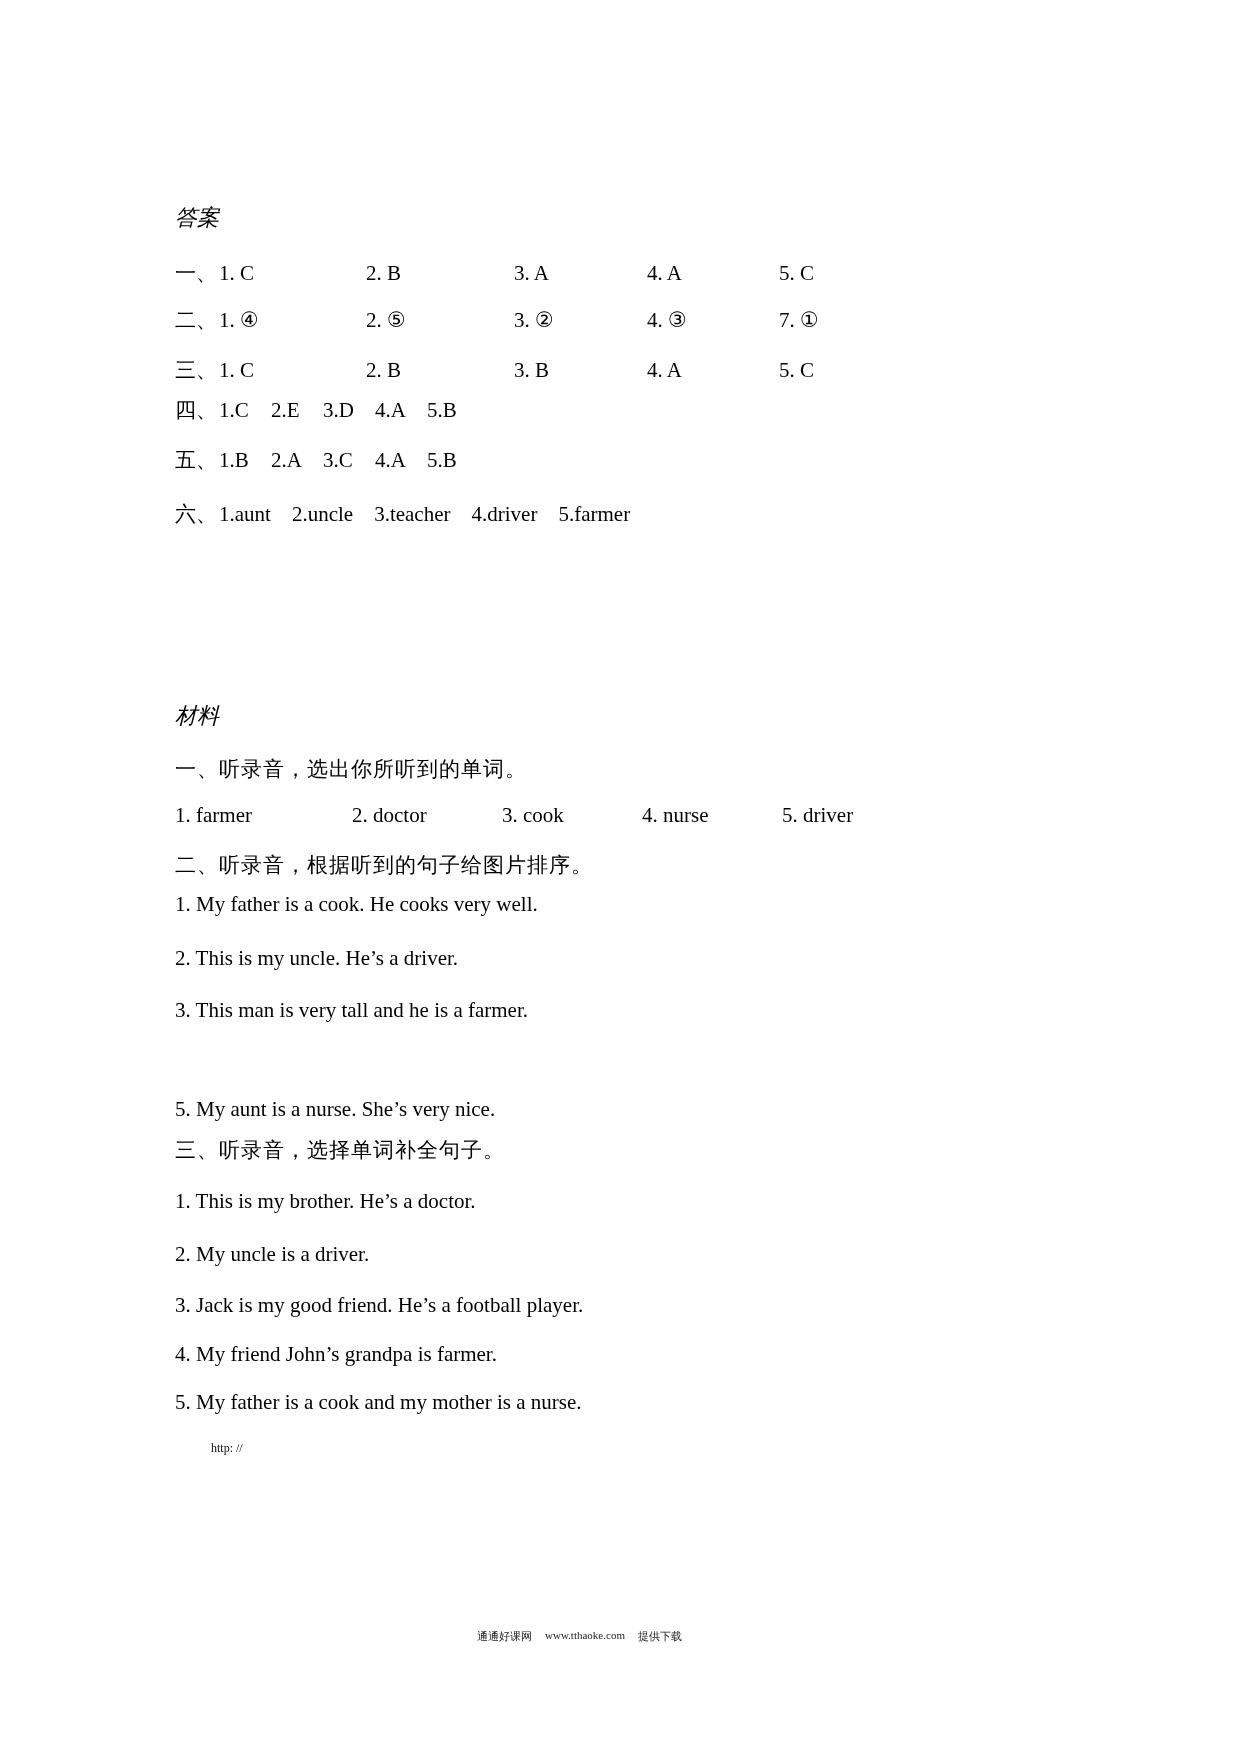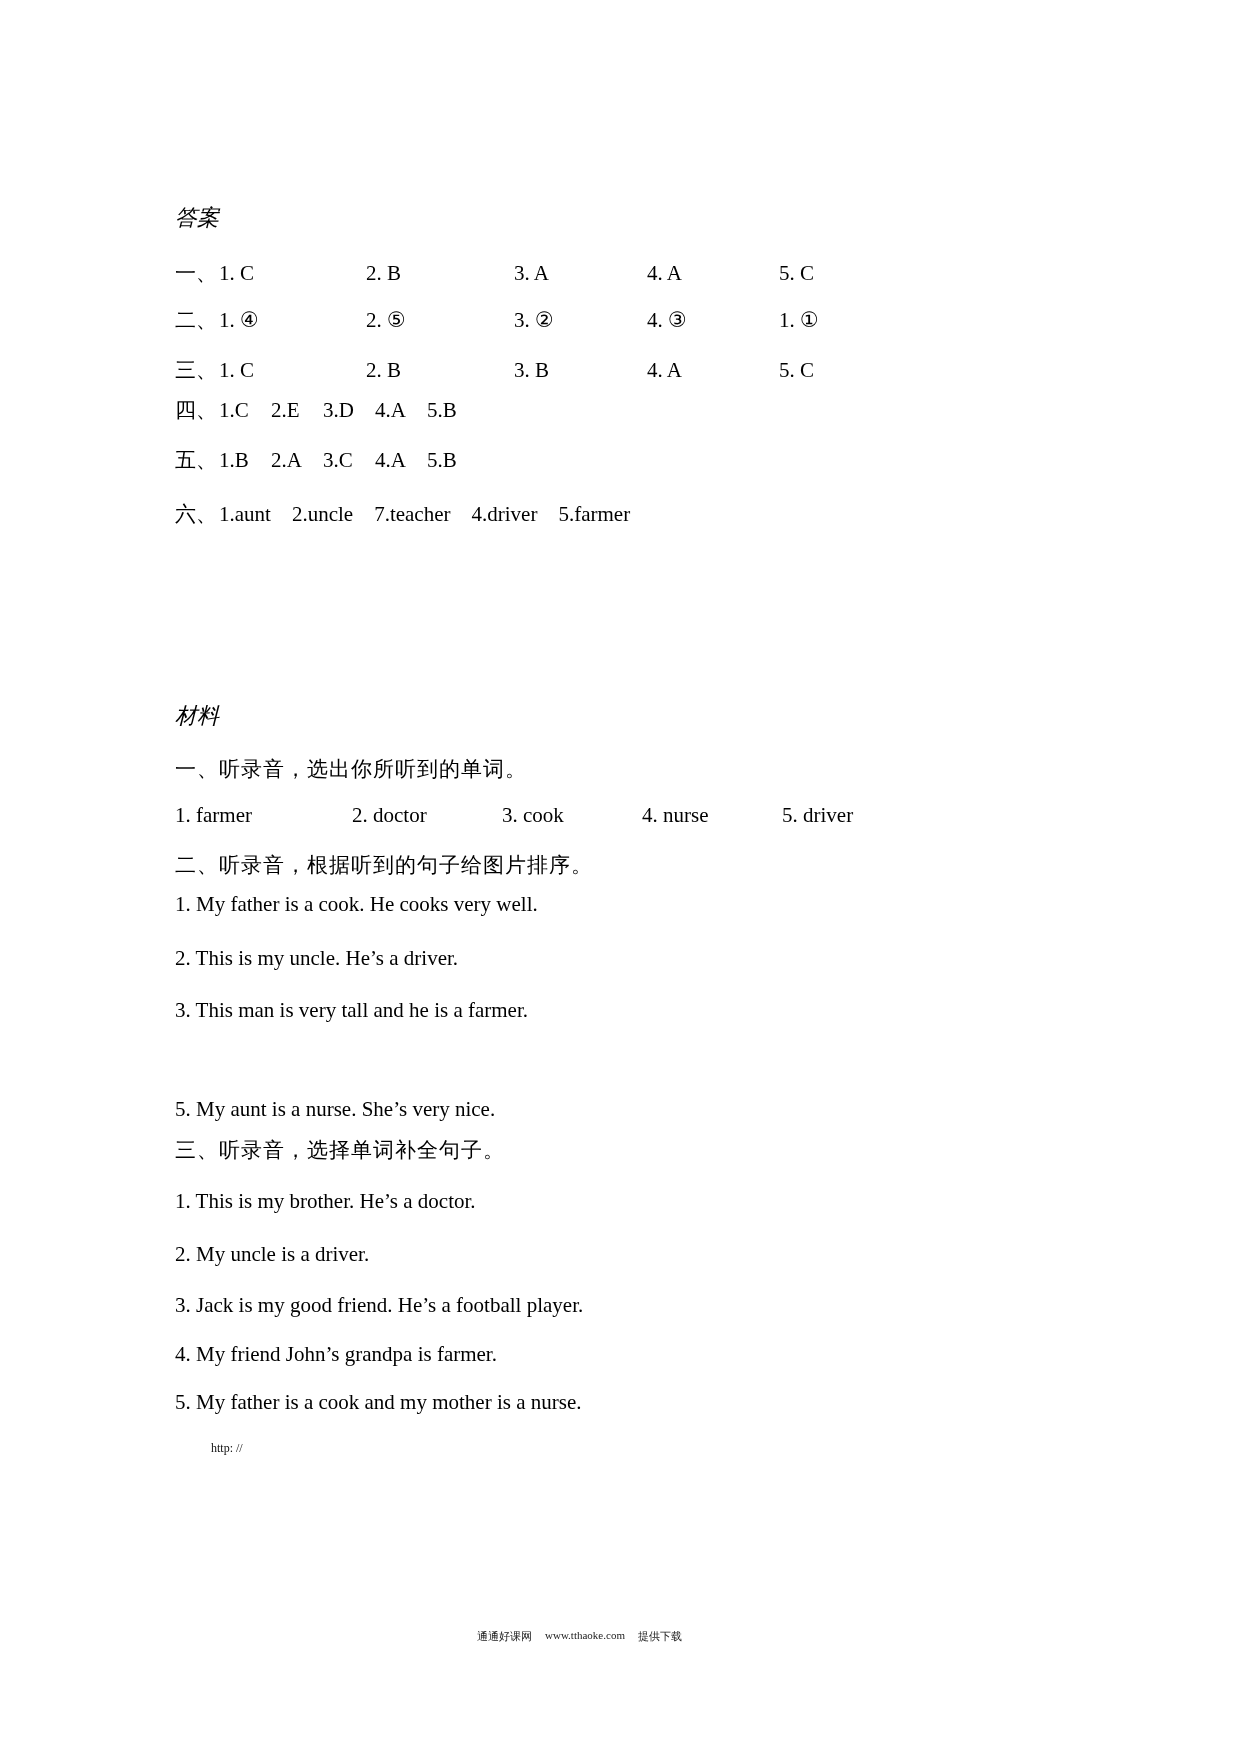--- a/index.html
+++ b/index.html
@@ -46,21 +46,21 @@
     <span class="it i3">4. A</span>
     <span class="it">5. C</span>
   </div>
 
   <div class="abs ans-row wide" style="top:306px">
     <span class="lbl">二、</span>
     <span class="it i0">1. ④</span>
     <span class="it i1">2. ⑤</span>
     <span class="it i2">3. ②</span>
     <span class="it i3">4. ③</span>
-    <span class="it">1. ①</span>
+    <span class="it">7. ①</span>
   </div>
 
   <div class="abs ans-row wide" style="top:356px">
     <span class="lbl">三、</span>
     <span class="it i0">1. C</span>
     <span class="it i1">2. B</span>
     <span class="it i2">3. B</span>
     <span class="it i3">4. A</span>
     <span class="it">5. C</span>
   </div>
@@ -80,21 +80,21 @@
     <span class="it">2.A</span>
     <span class="it">3.C</span>
     <span class="it">4.A</span>
     <span class="it">5.B</span>
   </div>
 
   <div class="abs ans-row spaced" style="top:500px">
     <span class="lbl">六、</span>
     <span class="it">1.aunt</span>
     <span class="it">2.uncle</span>
-    <span class="it">7.teacher</span>
+    <span class="it">3.teacher</span>
     <span class="it">4.driver</span>
     <span class="it">5.farmer</span>
   </div>
 
   <h2 class="abs title" style="top:701px">材料</h2>
 
   <div class="abs cnline" style="top:755px">一、听录音，选出你所听到的单词。</div>
 
   <div class="abs ans-row optrow" style="top:803px">
     <span class="it o0">1. farmer</span>

